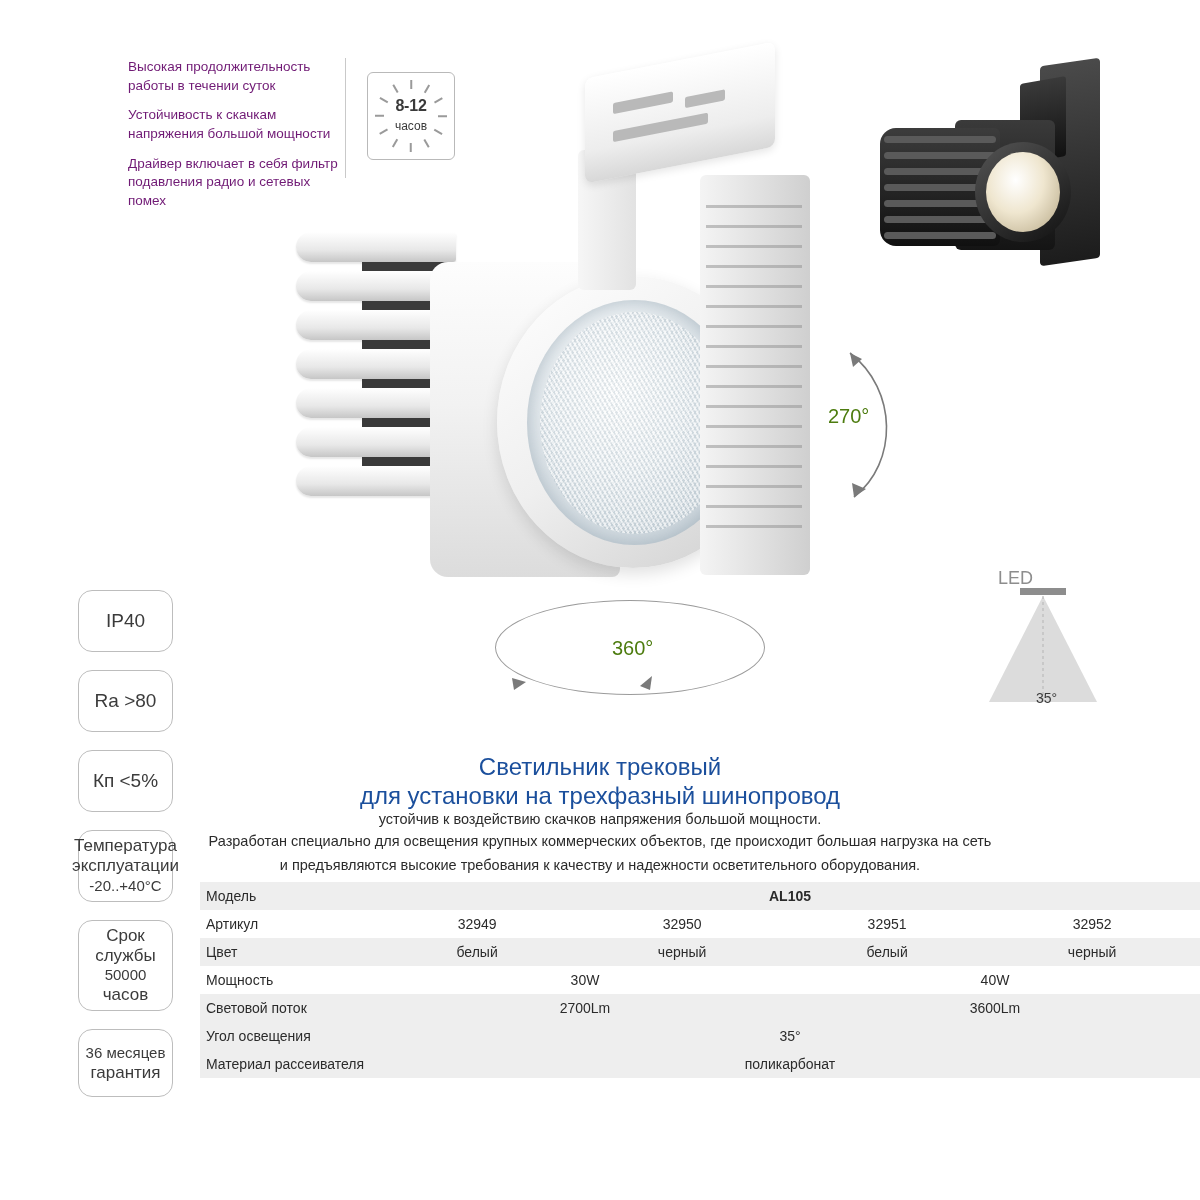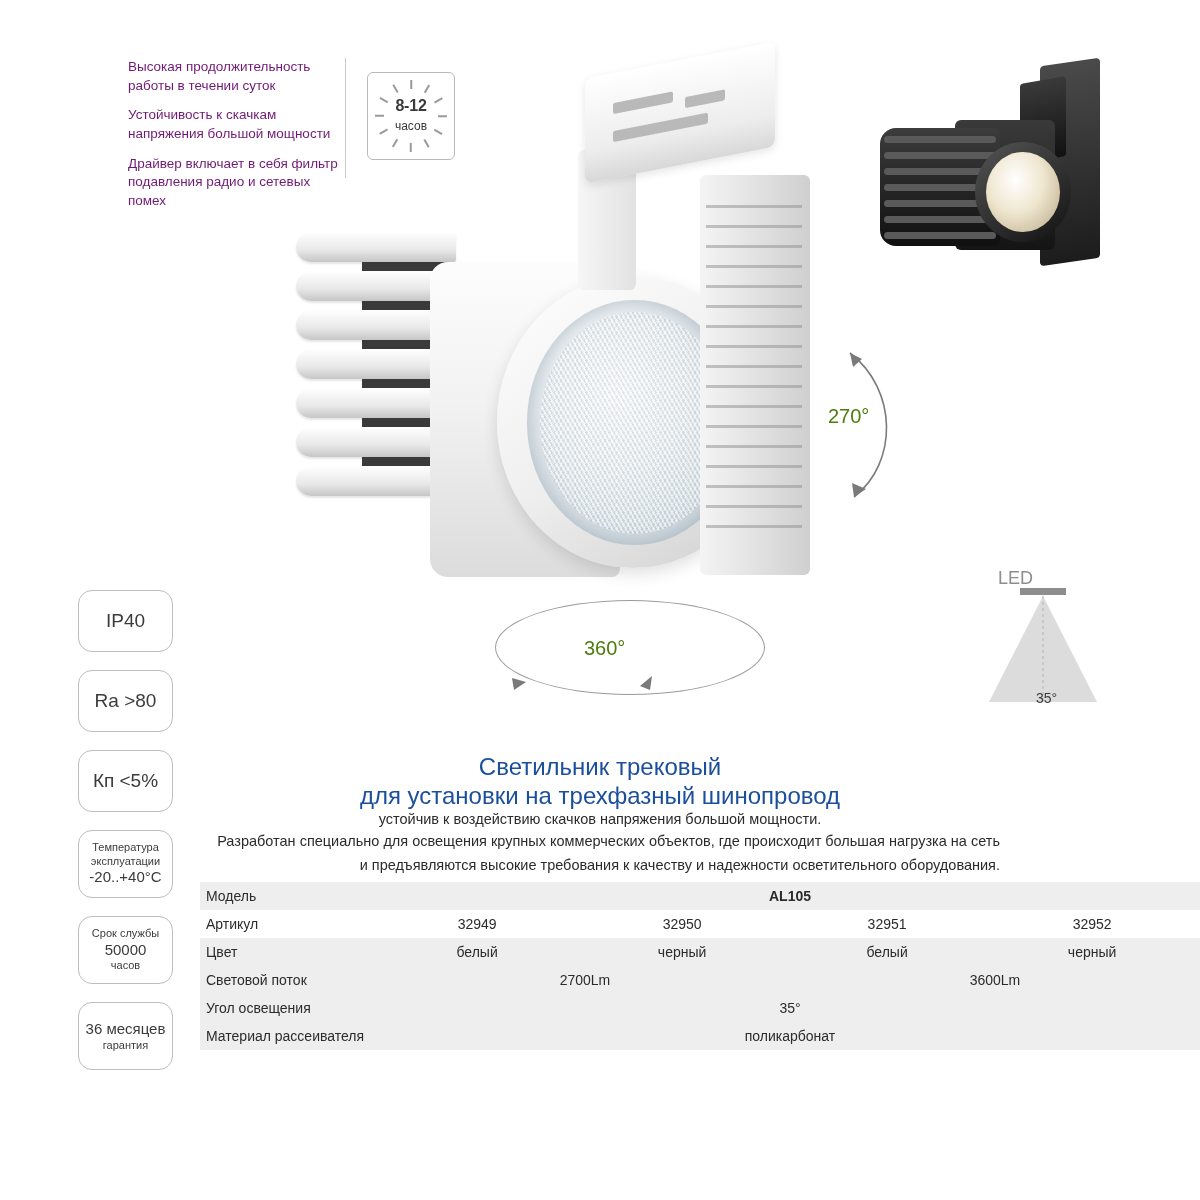--- a/index.html
+++ b/index.html
@@ -86,21 +86,21 @@
     margin-bottom: 18px;
     display: flex;
     flex-direction: column;
     align-items: center;
     justify-content: center;
     text-align: center;
     background: #fff;
     padding: 5px 3px;
   }
   .badge .big { font-size: 19px; color: #3b3b3b; }
-  .badge .small { font-size: 11px; color: #3b3b3b; line-height: 1.2; }
+  .badge .small { font-size: 17px; color: #3b3b3b; line-height: 1.2; }
   .badge .mid { font-size: 15px; color: #3b3b3b; line-height: 1.25; }
   .badge.tall { min-height: 68px; }
 
   
   .art { position: absolute; left: 0; top: 0; width: 1200px; height: 760px; pointer-events: none; }
 
   
   .fixture-body {
     position: absolute;
     left: 430px; top: 262px;
@@ -288,21 +288,20 @@
   }
   .subtitle {
     font-size: 14.5px;
     color: #2b2b2b;
   }
   .desc {
     margin-top: 4px;
     font-size: 14.5px;
     line-height: 1.42;
     color: #2b2b2b;
-    text-align: right;
   }
 
   
   .spec-table {
     position: absolute;
     left: 200px; top: 882px;
     width: 1000px;
     border-collapse: collapse;
     font-size: 14px;
   }
@@ -417,21 +416,21 @@
     <polygon points="10,8 22,14 13,22" fill="#7a7a7a"></polygon>
     <polygon points="14,152 12,138 26,144" fill="#7a7a7a"></polygon>
   </svg>
   <div class="rot-label" style="left:828px; top:405px;">270°</div>
 
   <div class="ellipse-360"></div>
   <svg style="position:absolute; left:500px; top:660px; width:160px; height:40px;" viewBox="0 0 160 40">
     <polygon points="12,18 26,22 14,30" fill="#7a7a7a"></polygon>
     <polygon points="152,16 140,26 150,30" fill="#7a7a7a"></polygon>
   </svg>
-  <div class="rot-label" style="left:584px; top:637px;">360°</div>
+  <div class="rot-label" style="left:612px; top:637px;">360°</div>
 
   <div class="led-text">LED</div>
   <svg class="led-beam" viewBox="0 0 140 150">
     <rect x="45" y="18" width="46" height="7" fill="#8d8d8d"></rect>
     <polygon points="68,26 122,132 14,132" fill="#dcdcdc"></polygon>
     <line x1="68" y1="26" x2="68" y2="132" stroke="#b4b4b4" stroke-width="1" stroke-dasharray="3 3"></line>
   </svg>
   <div class="beam-angle">35°</div>
 </div>
 
@@ -481,20 +480,25 @@
         <td class="val" colspan="1">32951</td>
         <td class="val" colspan="1">32952</td>
       </tr>
       <tr class="alt">
         <td class="label">Цвет</td>
         <td class="val" colspan="1">белый</td>
         <td class="val" colspan="1">черный</td>
         <td class="val" colspan="1">белый</td>
         <td class="val" colspan="1">черный</td>
       </tr>
+      <tr>
+        <td class="label">Мощность</td>
+        <td class="val" colspan="2">30W</td>
+        <td class="val" colspan="2">40W</td>
+      </tr>
       <tr class="alt">
         <td class="label">Световой поток</td>
         <td class="val" colspan="2">2700Lm</td>
         <td class="val" colspan="2">3600Lm</td>
       </tr>
       <tr class="alt">
         <td class="label">Угол освещения</td>
         <td class="val" colspan="4">35°</td>
       </tr>
       <tr class="alt">

